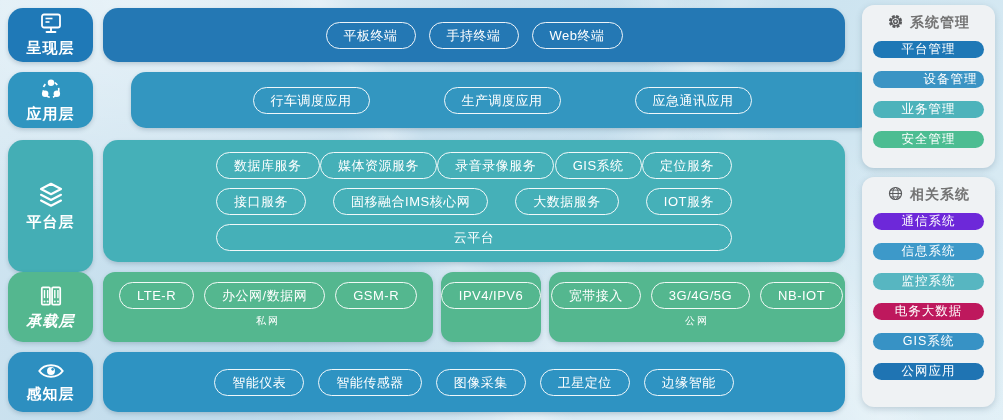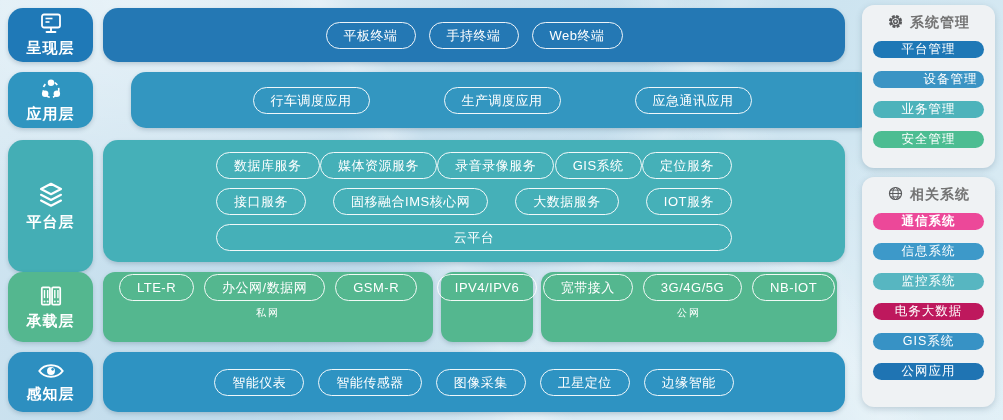--- a/index.html
+++ b/index.html
@@ -45,26 +45,26 @@
   }
   .r0 { top: 8px;  height: 54px; gap: 13px; }
   .r1 { top: 72px; height: 56px; gap: 74px; }
   .r2 { top: 140px; height: 122px; flex-direction: column; justify-content: center; gap: 9px; }
   .prow { width: 516px; display: flex; justify-content: space-between; }
   .pill.wide { width: 516px; }
   .r3 { top: 272px; height: 70px; box-shadow: none; gap: 8px; justify-content: flex-start; }
   .gbox {
     height: 70px; border-radius: 12px; color: #fff;
     display: flex; flex-direction: column; align-items: center;
-    padding-top: 2px; box-shadow: 0 2px 4px rgba(60,90,110,.25);
+    padding-top: 10px; box-shadow: 0 2px 4px rgba(60,90,110,.25);
   }
   .gpills { display: flex; gap: 10px; }
   .gcap { font-size: 10px; font-weight: normal; letter-spacing: 2px; margin-top: 5px; }
   .g0 { width: 330px; }
-  .g1 { width: 92px; }
+  .g1 { width: 100px; }
   .g2 { width: 296px; }
   .r4 { top: 352px; height: 60px; gap: 14px; }
 
   
   .panel {
     position: absolute; left: 862px; width: 133px; border-radius: 12px;
     background: #eff2f4; box-shadow: 0 2px 6px rgba(90,120,140,.3);
     padding: 8px 11px; display: flex; flex-direction: column;
   }
   .p0 { top: 5px;  height: 163px; }
@@ -114,21 +114,21 @@
     <span class="licon">
       <svg width="30" height="30" viewBox="0 0 24 24" fill="none" stroke="#fff" stroke-width="1.7" stroke-linejoin="round" stroke-linecap="round">
           <path d="M12 3 L20 7.2 12 11.4 4 7.2 Z"></path>
           <path d="M4 11.8 L12 16 20 11.8"></path>
           <path d="M4 16.4 L12 20.6 20 16.4"></path>
         </svg>
     </span>
     <span class="ltext">平台层</span>
   </div>
 
-  <div class="llabel" style="top: 272px; height: 70px; background: rgb(84, 183, 143);">
+  <div class="llabel" style="top: 272px; height: 70px; background: rgb(84, 183, 143); font-style: italic;">
     <span class="licon">
       <svg width="26" height="26" viewBox="0 0 24 24" fill="none" stroke="#fff">
           <rect x="3.5" y="4" width="7.5" height="16" rx="1" stroke-width="1.6"></rect>
           <rect x="13" y="4" width="7.5" height="16" rx="1" stroke-width="1.6"></rect>
           <line x1="6" y1="6.5" x2="6" y2="14" stroke-width="1.3"></line>
           <line x1="8.9" y1="6.5" x2="8.9" y2="14" stroke-width="1.3"></line>
           <line x1="15.5" y1="6.5" x2="15.5" y2="14" stroke-width="1.3"></line>
           <line x1="18.4" y1="6.5" x2="18.4" y2="14" stroke-width="1.3"></line>
           <circle cx="6" cy="17" r=".9" fill="#fff" stroke="none"></circle>
           <circle cx="8.9" cy="17" r=".9" fill="#fff" stroke="none"></circle>
@@ -237,21 +237,21 @@
             <circle cx="12" cy="12" r="8.5" stroke-width="1.7"></circle>
             <ellipse cx="12" cy="12" rx="3.9" ry="8.5" stroke-width="1.4"></ellipse>
             <line x1="3.5" y1="12" x2="20.5" y2="12" stroke-width="1.4"></line>
             <line x1="5" y1="7.2" x2="19" y2="7.2" stroke-width="1.4"></line>
             <line x1="5" y1="16.8" x2="19" y2="16.8" stroke-width="1.4"></line>
           </svg>
       </span>
       <span>相关系统</span>
     </div>
     <div class="pitems">
-      <div class="pitem" style="background: #ec4899; font-weight: bold;">通信系统</div>
+      <div class="pitem" style="background: #6d28d9;">通信系统</div>
       <div class="pitem" style="background: rgb(61, 153, 201);">信息系统</div>
       <div class="pitem" style="background: rgb(87, 182, 193);">监控系统</div>
       <div class="pitem" style="background: #be185d;">电务大数据</div>
       <div class="pitem" style="background: rgb(55, 146, 197);">GIS系统</div>
       <div class="pitem" style="background: rgb(31, 116, 179);">公网应用</div>
     </div>
   </div>
 
 </div>
 

